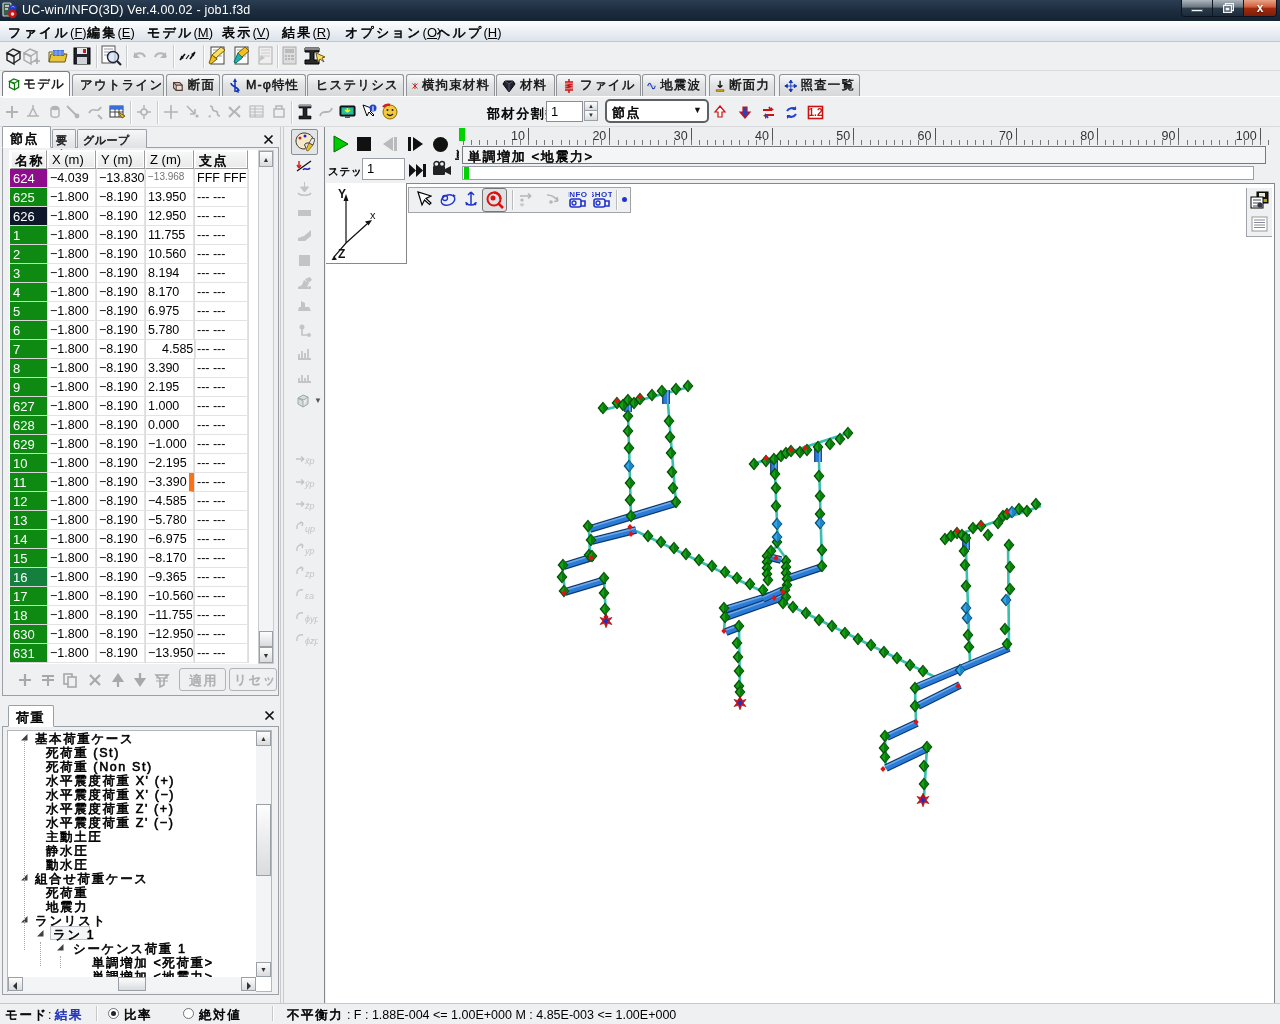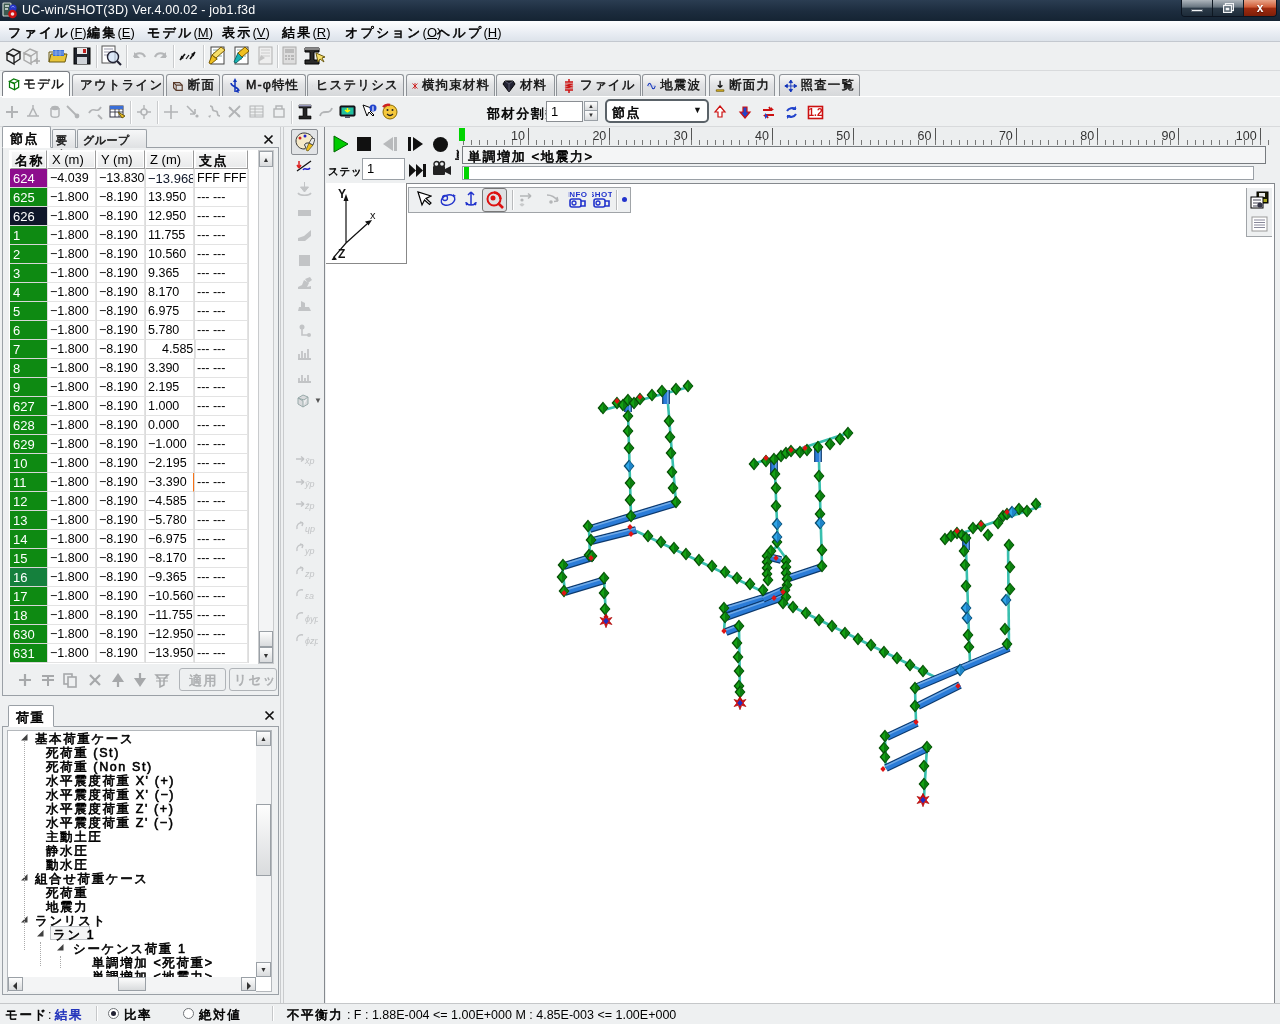--- a/index.html
+++ b/index.html
@@ -17,21 +17,21 @@
 
 <div class="abs" style="left:0;top:0;width:1280px;height:21px;background:linear-gradient(#2b3d52,#1c2c3e 55%,#152433)">
  <svg class="abs" style="left:2px;top:2px" width="17" height="17" viewBox="0 0 17 17">
   <rect x="1" y="1" width="8" height="13" rx="1" fill="#3c5a50" stroke="#c9d2cd" stroke-width="1.2"></rect>
   <path d="M3 4h4M3 7h3" stroke="#dfe8e3" stroke-width="1.4"></path>
   <circle cx="11" cy="6" r="3.6" fill="#2736c8"></circle>
   <path d="M9.5 5.2c1-.9 2.4-.9 3 .2" stroke="#9fb0ff" stroke-width="1" fill="none"></path>
   <circle cx="10.5" cy="12" r="4.3" fill="#cc1111"></circle>
   <circle cx="10.5" cy="12" r="1.8" fill="#ffffff" opacity=".85"></circle>
  </svg>
- <span class="abs" style="left:22px;top:3px;font-size:12.5px;color:#fff;letter-spacing:.2px">UC-win/SHOT(3D) Ver.4.00.02 - job1.f3d</span>
+ <span class="abs" style="left:22px;top:3px;font-size:12.5px;color:#fff;letter-spacing:.2px">UC-win/INFO(3D) Ver.4.00.02 - job1.f3d</span>
  <div class="abs" style="right:3px;top:0;width:96px;height:17px;display:flex;border:1px solid #0c1420;border-top:none;border-radius:0 0 4px 4px;overflow:hidden">
   <div style="flex:1;background:linear-gradient(#aeb6bd 0%,#67747f 45%,#2c3b49 50%,#1d2b39);display:flex;align-items:center;justify-content:center;border-right:1px solid #0e1822">
     <div style="width:12px;height:3px;background:#f2f4f6;border:1px solid #55606c;margin-top:5px"></div>
       </div>
   <div style="flex:1;background:linear-gradient(#aeb6bd 0%,#67747f 45%,#2c3b49 50%,#1d2b39);display:flex;align-items:center;justify-content:center;border-right:1px solid #0e1822">
     <svg width="11" height="10" viewBox="0 0 11 10">
           <rect x="2.5" y="0.5" width="8" height="7" fill="none" stroke="#f2f4f6" stroke-width="1.3"></rect>
           <rect x="0.5" y="2.5" width="8" height="7" fill="#5a6874" stroke="#f2f4f6" stroke-width="1.3"></rect>
           <rect x="2.7" y="4.7" width="3.6" height="2.6" fill="#f2f4f6"></rect>
         </svg>
@@ -323,21 +323,21 @@
   </svg>
 <div class="abs" style="left:9px;top:150px;width:249px;height:514px;background:#fff"></div>
 <div class="cell" style="left:10px;top:150px;width:37px;height:19px;background:linear-gradient(#f8f8f8,#e8e9ea);border:1px solid #9b9b9b;border-top-color:#fff;border-left-color:#fff;box-shadow:inset 0 0 0 1px #fdfdfd;font-size:13px;padding:1px 0 0 4px;color:#000"><i class="cjs">名称</i></div>
 <div class="cell" style="left:47px;top:150px;width:49px;height:19px;background:linear-gradient(#f8f8f8,#e8e9ea);border:1px solid #9b9b9b;border-top-color:#fff;border-left-color:#fff;box-shadow:inset 0 0 0 1px #fdfdfd;font-size:13px;padding:1px 0 0 4px;color:#000">X (m)</div>
 <div class="cell" style="left:96px;top:150px;width:49px;height:19px;background:linear-gradient(#f8f8f8,#e8e9ea);border:1px solid #9b9b9b;border-top-color:#fff;border-left-color:#fff;box-shadow:inset 0 0 0 1px #fdfdfd;font-size:13px;padding:1px 0 0 4px;color:#000">Y (m)</div>
 <div class="cell" style="left:145px;top:150px;width:49px;height:19px;background:linear-gradient(#f8f8f8,#e8e9ea);border:1px solid #9b9b9b;border-top-color:#fff;border-left-color:#fff;box-shadow:inset 0 0 0 1px #fdfdfd;font-size:13px;padding:1px 0 0 4px;color:#000">Z (m)</div>
 <div class="cell" style="left:194px;top:150px;width:54px;height:19px;background:linear-gradient(#f8f8f8,#e8e9ea);border:1px solid #9b9b9b;border-top-color:#fff;border-left-color:#fff;box-shadow:inset 0 0 0 1px #fdfdfd;font-size:13px;padding:1px 0 0 4px;color:#000"><i class="cjs">支点</i></div>
 <div class="cell" style="left:10px;top:169px;width:37px;height:19px;background:#8d0d8d;color:#fff;font-size:13px;padding:1.5px 0 0 3px;border-bottom:1px solid #d7d7d7">624</div>
 <div class="cell" style="left:47px;top:169px;width:49px;height:19px;font-size:12.5px;color:#000;padding:2px 0 0 3px;border-bottom:1px solid #e3e3e3;border-right:1px solid #e3e3e3">−4.039</div>
 <div class="cell" style="left:96px;top:169px;width:49px;height:19px;font-size:12.5px;color:#000;padding:2px 0 0 3px;border-bottom:1px solid #e3e3e3;border-right:1px solid #e3e3e3">−13.830</div>
-<div class="cell" style="left:145px;top:169px;width:49px;height:19px;font-size:13px;color:#0f172a;padding:2px 0 5px 3px;border-bottom:1px solid #e3e3e3;border-right:1px solid #e3e3e3">−13.968</div>
+<div class="cell" style="left:145px;top:169px;width:49px;height:19px;font-size:10px;color:#737373;padding:2px 0 5px 3px;border-bottom:1px solid #e3e3e3;border-right:1px solid #e3e3e3">−13.968</div>
 <div class="cell" style="left:194px;top:169px;width:54px;height:19px;font-size:12.5px;color:#000;padding:2px 0 0 3px;border-bottom:1px solid #e3e3e3;border-right:1px solid #e3e3e3">FFF FFF</div>
 <div class="cell" style="left:10px;top:188px;width:37px;height:19px;background:#0e8a12;color:#fff;font-size:13px;padding:1.5px 0 0 3px;border-bottom:1px solid #d7d7d7">625</div>
 <div class="cell" style="left:47px;top:188px;width:49px;height:19px;font-size:12.5px;color:#000;padding:2px 0 0 3px;border-bottom:1px solid #e3e3e3;border-right:1px solid #e3e3e3">−1.800</div>
 <div class="cell" style="left:96px;top:188px;width:49px;height:19px;font-size:12.5px;color:#000;padding:2px 0 0 3px;border-bottom:1px solid #e3e3e3;border-right:1px solid #e3e3e3">−8.190</div>
 <div class="cell" style="left:145px;top:188px;width:49px;height:19px;font-size:12.5px;color:#000;padding:2px 0 0 3px;border-bottom:1px solid #e3e3e3;border-right:1px solid #e3e3e3">13.950</div>
 <div class="cell" style="left:194px;top:188px;width:54px;height:19px;font-size:12.5px;color:#000;padding:2px 0 0 3px;border-bottom:1px solid #e3e3e3;border-right:1px solid #e3e3e3">--- ---</div>
 <div class="cell" style="left:10px;top:207px;width:37px;height:19px;background:#0f172a;color:#fff;font-size:13px;padding:1.5px 0 0 3px;border-bottom:1px solid #d7d7d7">626</div>
 <div class="cell" style="left:47px;top:207px;width:49px;height:19px;font-size:12.5px;color:#000;padding:2px 0 0 3px;border-bottom:1px solid #e3e3e3;border-right:1px solid #e3e3e3">−1.800</div>
 <div class="cell" style="left:96px;top:207px;width:49px;height:19px;font-size:12.5px;color:#000;padding:2px 0 0 3px;border-bottom:1px solid #e3e3e3;border-right:1px solid #e3e3e3">−8.190</div>
 <div class="cell" style="left:145px;top:207px;width:49px;height:19px;font-size:12.5px;color:#000;padding:2px 0 0 3px;border-bottom:1px solid #e3e3e3;border-right:1px solid #e3e3e3">12.950</div>
@@ -348,21 +348,21 @@
 <div class="cell" style="left:145px;top:226px;width:49px;height:19px;font-size:12.5px;color:#000;padding:2px 8px 0 3px;border-bottom:1px solid #e3e3e3;border-right:1px solid #e3e3e3">11.755</div>
 <div class="cell" style="left:194px;top:226px;width:54px;height:19px;font-size:12.5px;color:#000;padding:2px 0 0 3px;border-bottom:1px solid #e3e3e3;border-right:1px solid #e3e3e3">--- ---</div>
 <div class="cell" style="left:10px;top:245px;width:37px;height:19px;background:#0e8a12;color:#fff;font-size:13px;padding:1.5px 0 0 3px;border-bottom:1px solid #d7d7d7">2</div>
 <div class="cell" style="left:47px;top:245px;width:49px;height:19px;font-size:12.5px;color:#000;padding:2px 0 0 3px;border-bottom:1px solid #e3e3e3;border-right:1px solid #e3e3e3">−1.800</div>
 <div class="cell" style="left:96px;top:245px;width:49px;height:19px;font-size:12.5px;color:#000;padding:2px 0 0 3px;border-bottom:1px solid #e3e3e3;border-right:1px solid #e3e3e3">−8.190</div>
 <div class="cell" style="left:145px;top:245px;width:49px;height:19px;font-size:12.5px;color:#000;padding:2px 0 0 3px;border-bottom:1px solid #e3e3e3;border-right:1px solid #e3e3e3">10.560</div>
 <div class="cell" style="left:194px;top:245px;width:54px;height:19px;font-size:12.5px;color:#000;padding:2px 0 0 3px;border-bottom:1px solid #e3e3e3;border-right:1px solid #e3e3e3">--- ---</div>
 <div class="cell" style="left:10px;top:264px;width:37px;height:19px;background:#0e8a12;color:#fff;font-size:13px;padding:1.5px 0 0 3px;border-bottom:1px solid #d7d7d7">3</div>
 <div class="cell" style="left:47px;top:264px;width:49px;height:19px;font-size:12.5px;color:#000;padding:2px 0 0 3px;border-bottom:1px solid #e3e3e3;border-right:1px solid #e3e3e3">−1.800</div>
 <div class="cell" style="left:96px;top:264px;width:49px;height:19px;font-size:12.5px;color:#000;padding:2px 0 0 3px;border-bottom:1px solid #e3e3e3;border-right:1px solid #e3e3e3">−8.190</div>
-<div class="cell" style="left:145px;top:264px;width:49px;height:19px;font-size:12.5px;color:#000;padding:2px 0 0 3px;border-bottom:1px solid #e3e3e3;border-right:1px solid #e3e3e3">9.365</div>
+<div class="cell" style="left:145px;top:264px;width:49px;height:19px;font-size:12.5px;color:#000;padding:2px 0 0 3px;border-bottom:1px solid #e3e3e3;border-right:1px solid #e3e3e3">8.194</div>
 <div class="cell" style="left:194px;top:264px;width:54px;height:19px;font-size:12.5px;color:#000;padding:2px 0 0 3px;border-bottom:1px solid #e3e3e3;border-right:1px solid #e3e3e3">--- ---</div>
 <div class="cell" style="left:10px;top:283px;width:37px;height:19px;background:#0e8a12;color:#fff;font-size:13px;padding:1.5px 0 0 3px;border-bottom:1px solid #d7d7d7">4</div>
 <div class="cell" style="left:47px;top:283px;width:49px;height:19px;font-size:12.5px;color:#000;padding:2px 0 0 3px;border-bottom:1px solid #e3e3e3;border-right:1px solid #e3e3e3">−1.800</div>
 <div class="cell" style="left:96px;top:283px;width:49px;height:19px;font-size:12.5px;color:#000;padding:2px 0 0 3px;border-bottom:1px solid #e3e3e3;border-right:1px solid #e3e3e3">−8.190</div>
 <div class="cell" style="left:145px;top:283px;width:49px;height:19px;font-size:12.5px;color:#000;padding:2px 0 0 3px;border-bottom:1px solid #e3e3e3;border-right:1px solid #e3e3e3">8.170</div>
 <div class="cell" style="left:194px;top:283px;width:54px;height:19px;font-size:12.5px;color:#000;padding:2px 0 0 3px;border-bottom:1px solid #e3e3e3;border-right:1px solid #e3e3e3">--- ---</div>
 <div class="cell" style="left:10px;top:302px;width:37px;height:19px;background:#0e8a12;color:#fff;font-size:13px;padding:1.5px 0 0 3px;border-bottom:1px solid #d7d7d7">5</div>
 <div class="cell" style="left:47px;top:302px;width:49px;height:19px;font-size:12.5px;color:#000;padding:2px 0 0 3px;border-bottom:1px solid #e3e3e3;border-right:1px solid #e3e3e3">−1.800</div>
 <div class="cell" style="left:96px;top:302px;width:49px;height:19px;font-size:12.5px;color:#000;padding:2px 0 0 3px;border-bottom:1px solid #e3e3e3;border-right:1px solid #e3e3e3">−8.190</div>
 <div class="cell" style="left:145px;top:302px;width:49px;height:19px;font-size:12.5px;color:#000;padding:2px 0 0 3px;border-bottom:1px solid #e3e3e3;border-right:1px solid #e3e3e3">6.975</div>
@@ -403,21 +403,21 @@
 <div class="cell" style="left:145px;top:435px;width:49px;height:19px;font-size:12.5px;color:#000;padding:2px 0 0 3px;border-bottom:1px solid #e3e3e3;border-right:1px solid #e3e3e3">−1.000</div>
 <div class="cell" style="left:194px;top:435px;width:54px;height:19px;font-size:12.5px;color:#000;padding:2px 0 0 3px;border-bottom:1px solid #e3e3e3;border-right:1px solid #e3e3e3">--- ---</div>
 <div class="cell" style="left:10px;top:454px;width:37px;height:19px;background:#0e8a12;color:#fff;font-size:13px;padding:1.5px 0 0 3px;border-bottom:1px solid #d7d7d7">10</div>
 <div class="cell" style="left:47px;top:454px;width:49px;height:19px;font-size:12.5px;color:#000;padding:2px 0 0 3px;border-bottom:1px solid #e3e3e3;border-right:1px solid #e3e3e3">−1.800</div>
 <div class="cell" style="left:96px;top:454px;width:49px;height:19px;font-size:12.5px;color:#000;padding:2px 0 0 3px;border-bottom:1px solid #e3e3e3;border-right:1px solid #e3e3e3">−8.190</div>
 <div class="cell" style="left:145px;top:454px;width:49px;height:19px;font-size:12.5px;color:#000;padding:2px 0 0 3px;border-bottom:1px solid #e3e3e3;border-right:1px solid #e3e3e3">−2.195</div>
 <div class="cell" style="left:194px;top:454px;width:54px;height:19px;font-size:12.5px;color:#000;padding:2px 0 0 3px;border-bottom:1px solid #e3e3e3;border-right:1px solid #e3e3e3">--- ---</div>
 <div class="cell" style="left:10px;top:473px;width:37px;height:19px;background:#0e8a12;color:#fff;font-size:13px;padding:1.5px 0 0 3px;border-bottom:1px solid #d7d7d7">11</div>
 <div class="cell" style="left:47px;top:473px;width:49px;height:19px;font-size:12.5px;color:#000;padding:2px 0 0 3px;border-bottom:1px solid #e3e3e3;border-right:1px solid #e3e3e3">−1.800</div>
 <div class="cell" style="left:96px;top:473px;width:49px;height:19px;font-size:12.5px;color:#000;padding:2px 0 0 3px;border-bottom:1px solid #e3e3e3;border-right:1px solid #e3e3e3">−8.190</div>
-<div class="cell" style="left:145px;top:473px;width:49px;height:19px;font-size:12.5px;color:#000;padding:2px 0 0 3px;border-bottom:1px solid #e3e3e3;border-right:1px solid #f97316">−3.390</div>
+<div class="cell" style="left:145px;top:473px;width:49px;height:19px;font-size:12.5px;color:#000;padding:2px 0 0 3px;border-bottom:1px solid #e3e3e3;border-right:5px solid #f97316">−3.390</div>
 <div class="cell" style="left:194px;top:473px;width:54px;height:19px;font-size:12.5px;color:#000;padding:2px 0 0 3px;border-bottom:1px solid #e3e3e3;border-right:1px solid #e3e3e3">--- ---</div>
 <div class="cell" style="left:10px;top:492px;width:37px;height:19px;background:#0e8a12;color:#fff;font-size:13px;padding:1.5px 0 0 3px;border-bottom:1px solid #d7d7d7">12</div>
 <div class="cell" style="left:47px;top:492px;width:49px;height:19px;font-size:12.5px;color:#000;padding:2px 0 0 3px;border-bottom:1px solid #e3e3e3;border-right:1px solid #e3e3e3">−1.800</div>
 <div class="cell" style="left:96px;top:492px;width:49px;height:19px;font-size:12.5px;color:#000;padding:2px 0 0 3px;border-bottom:1px solid #e3e3e3;border-right:1px solid #e3e3e3">−8.190</div>
 <div class="cell" style="left:145px;top:492px;width:49px;height:19px;font-size:12.5px;color:#000;padding:2px 0 0 3px;border-bottom:1px solid #e3e3e3;border-right:1px solid #e3e3e3">−4.585</div>
 <div class="cell" style="left:194px;top:492px;width:54px;height:19px;font-size:12.5px;color:#000;padding:2px 0 0 3px;border-bottom:1px solid #e3e3e3;border-right:1px solid #e3e3e3">--- ---</div>
 <div class="cell" style="left:10px;top:511px;width:37px;height:19px;background:#0e8a12;color:#fff;font-size:13px;padding:1.5px 0 0 3px;border-bottom:1px solid #d7d7d7">13</div>
 <div class="cell" style="left:47px;top:511px;width:49px;height:19px;font-size:12.5px;color:#000;padding:2px 0 0 3px;border-bottom:1px solid #e3e3e3;border-right:1px solid #e3e3e3">−1.800</div>
 <div class="cell" style="left:96px;top:511px;width:49px;height:19px;font-size:12.5px;color:#000;padding:2px 0 0 3px;border-bottom:1px solid #e3e3e3;border-right:1px solid #e3e3e3">−8.190</div>
 <div class="cell" style="left:145px;top:511px;width:49px;height:19px;font-size:12.5px;color:#000;padding:2px 0 0 3px;border-bottom:1px solid #e3e3e3;border-right:1px solid #e3e3e3">−5.780</div>

